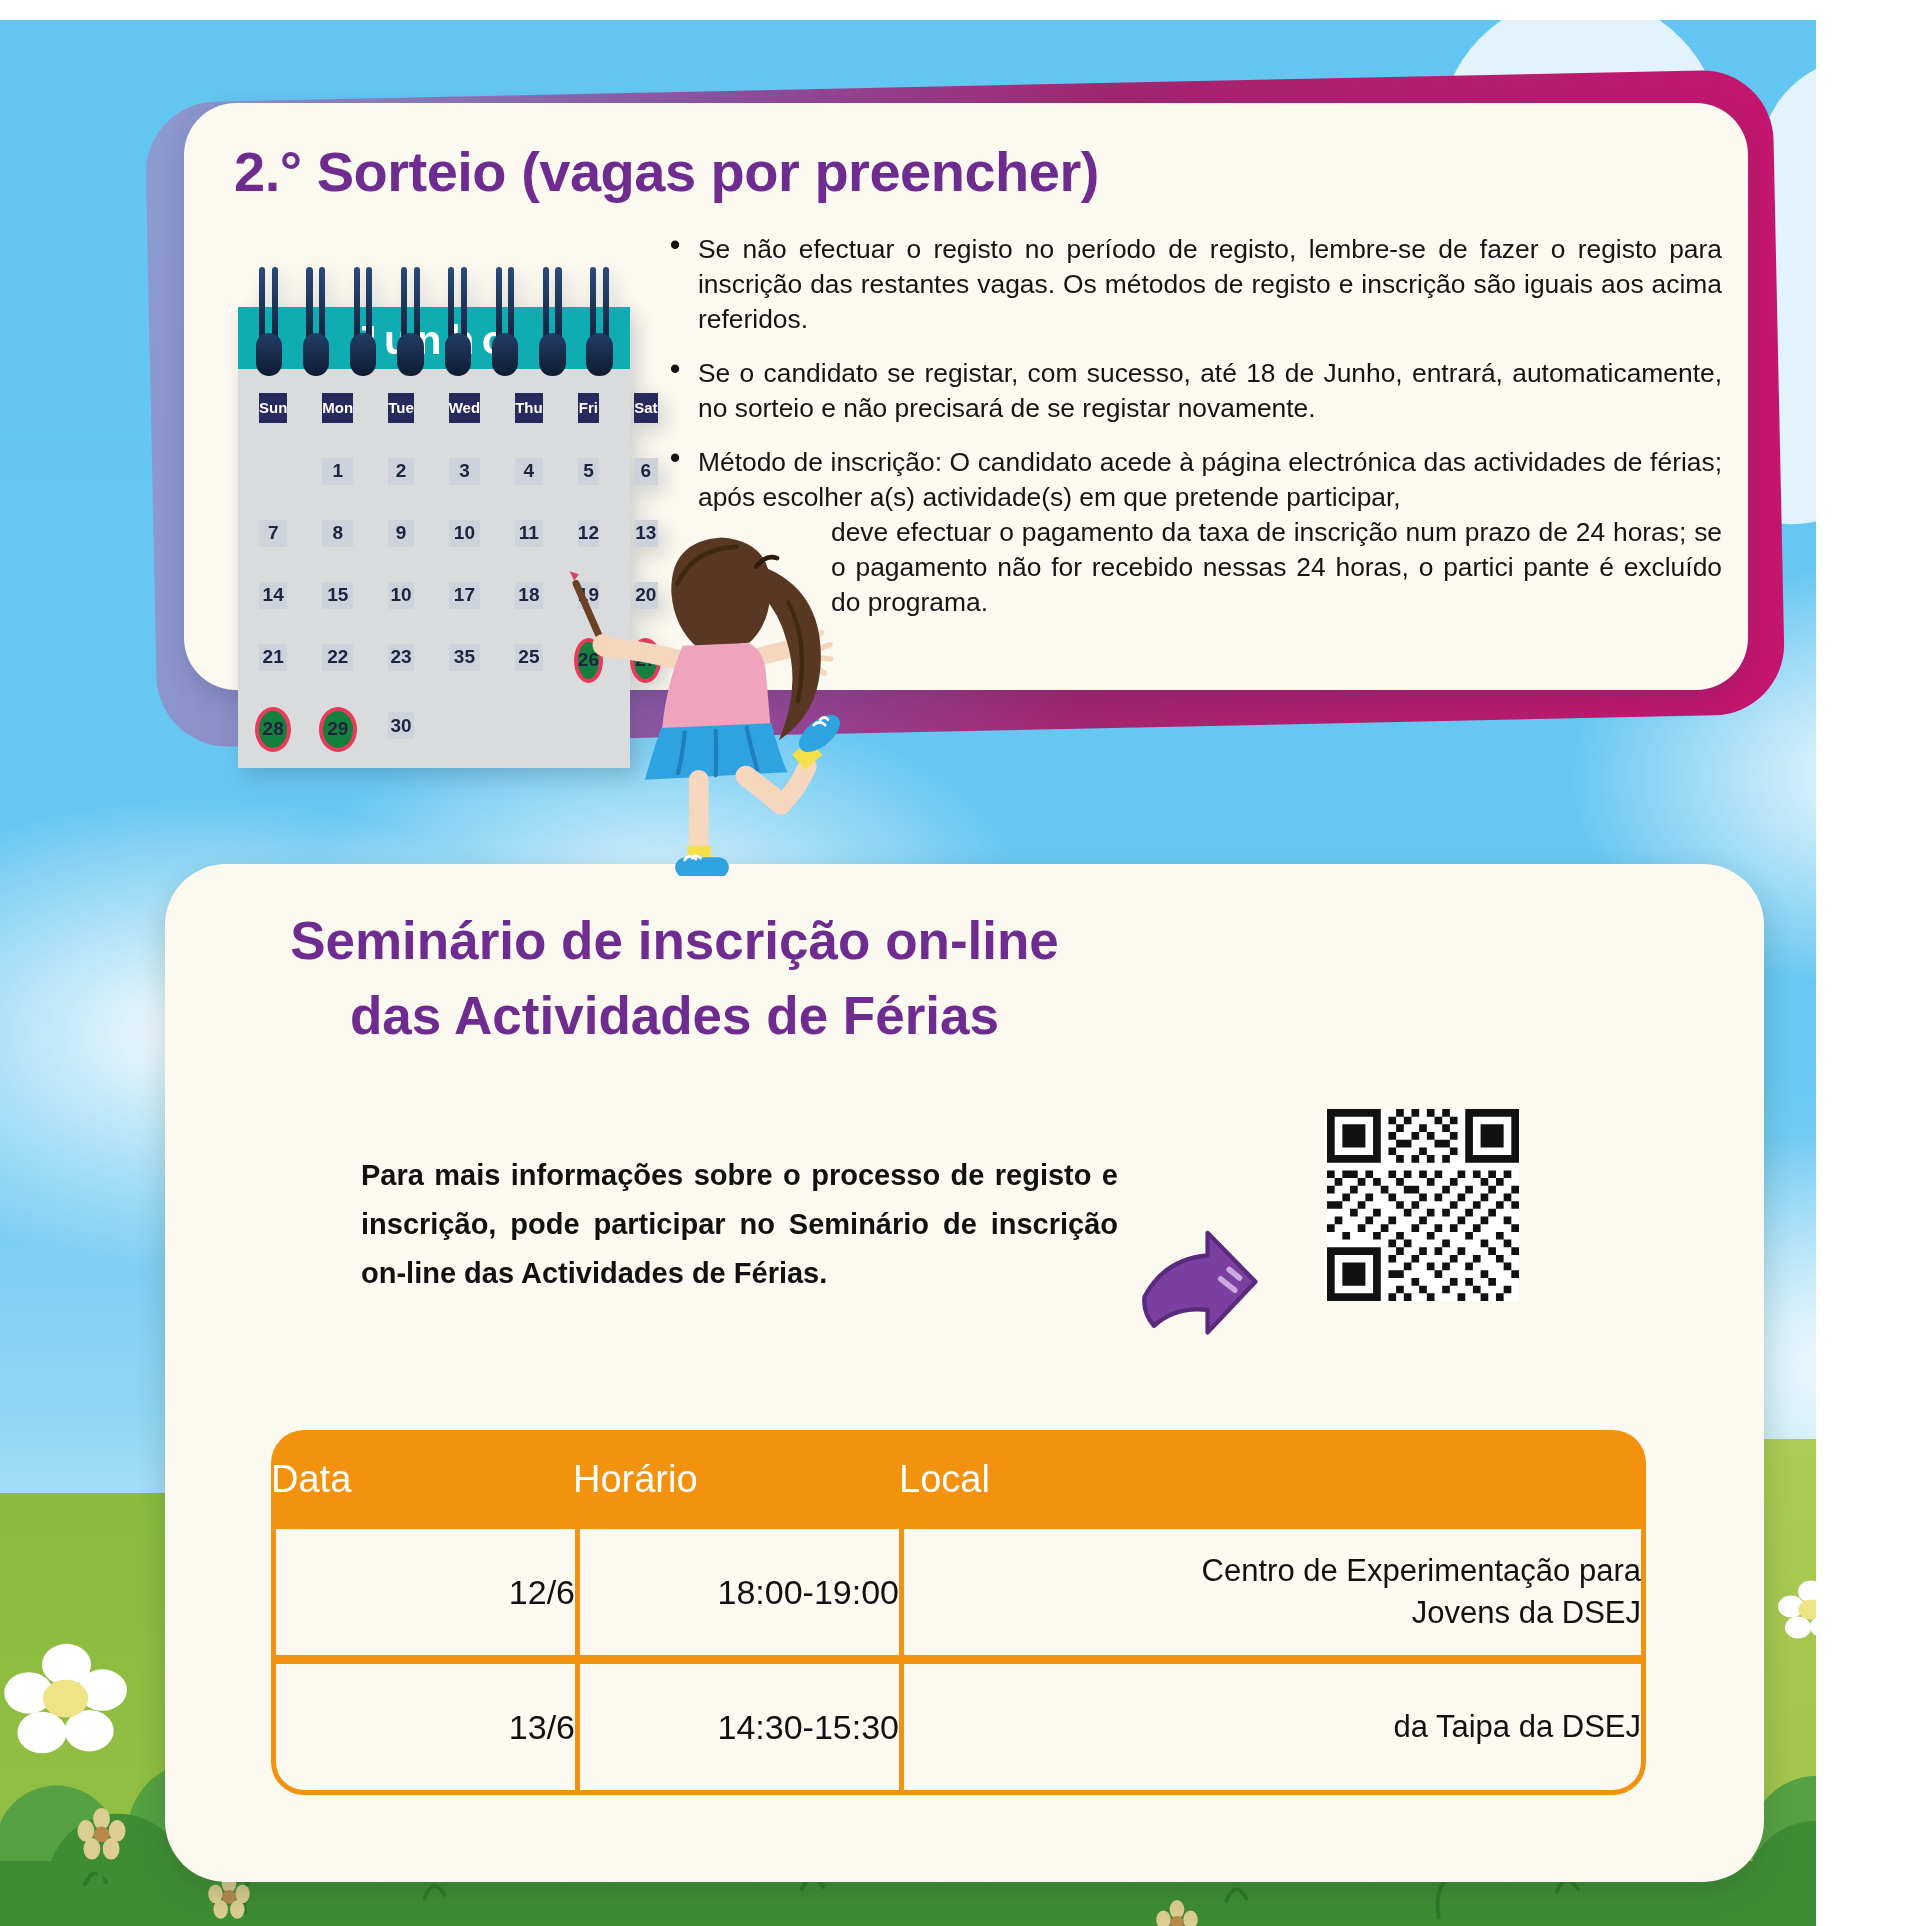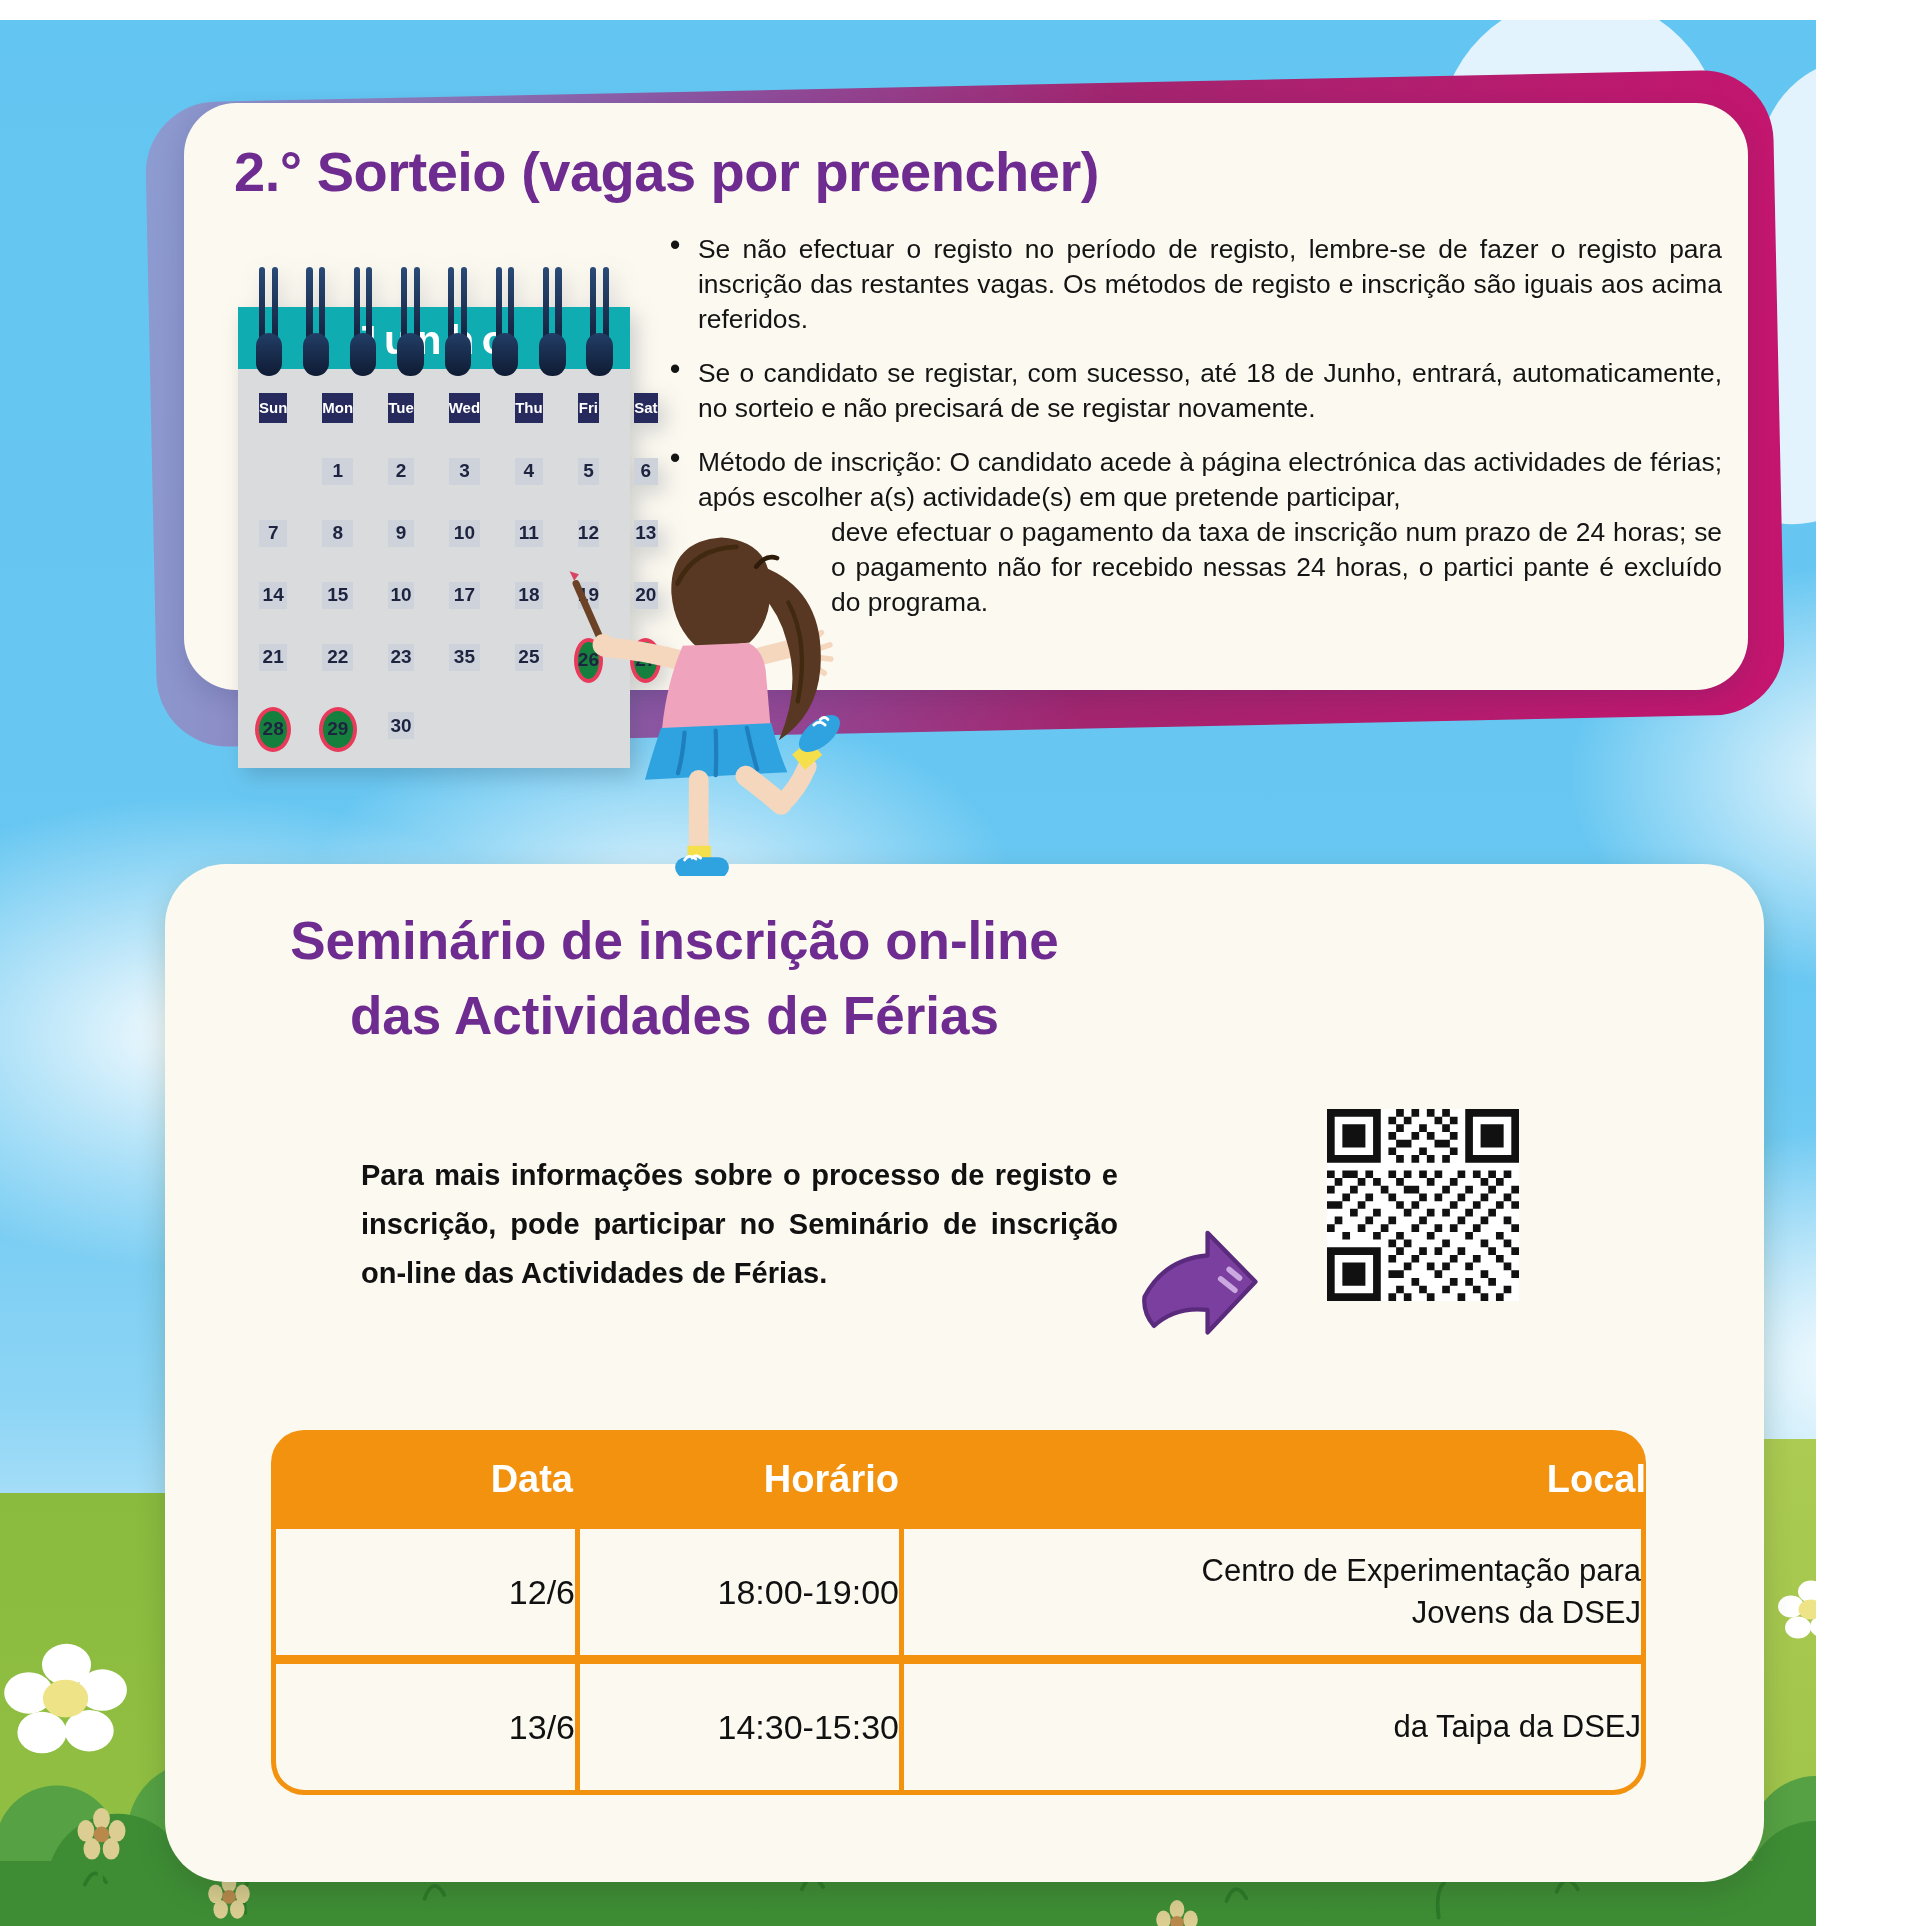--- a/index.html
+++ b/index.html
@@ -52,21 +52,21 @@
          box-shadow:0 11.3px 28px rgba(40,70,30,.22);}
   .title2{left:203px;top:883px;width:943px;text-align:center;font-size:53px;font-weight:bold;color:#6E2C90;line-height:75px;z-index:7;}
   .para{left:361px;top:1131px;width:757px;font-size:29px;font-weight:bold;color:#111;line-height:49px;text-align:justify;z-index:7;}
   .arrow{left:1137px;top:1206px;width:126px;height:118px;z-index:7;}
   .qr{left:1327px;top:1089px;width:192px;height:192px;z-index:7;}
   .qr-caption{left:1294px;top:1440px;width:264px;text-align:center;font-size:22px;line-height:29px;color:#111;z-index:7;}
   
   .table{left:271px;top:1410px;width:1375px;z-index:7;}
   .t-header{display:grid;grid-template-columns:302px 326px 1fr;height:99px;background:#F2920F;
             border-radius:33px 33px 0 0;align-items:center;}
-  .th{color:#fff;font-weight:bold;font-size:38px;text-align:right;}
+  .th{color:#fff;font-weight:normal;font-size:38px;text-align:left;}
   .t-body{border:5.7px solid #F2920F;border-top:none;border-radius:0 0 33px 33px;background:#FCF9F0;overflow:hidden;}
   .t-row{display:grid;grid-template-columns:299px 324px 1fr;min-height:126px;align-items:center;text-align:right;color:#111;}
   .td{font-size:34px;align-self:center;}
   .sepl{border-left:5.7px solid #F2920F;height:100%;display:flex;flex-direction:column;justify-content:center;}
   .local{font-size:31px;line-height:42px;padding-left:16px;}
   .t-div{height:9.4px;background:#F2920F;}
 </style>
 </head>
 <body>
 

